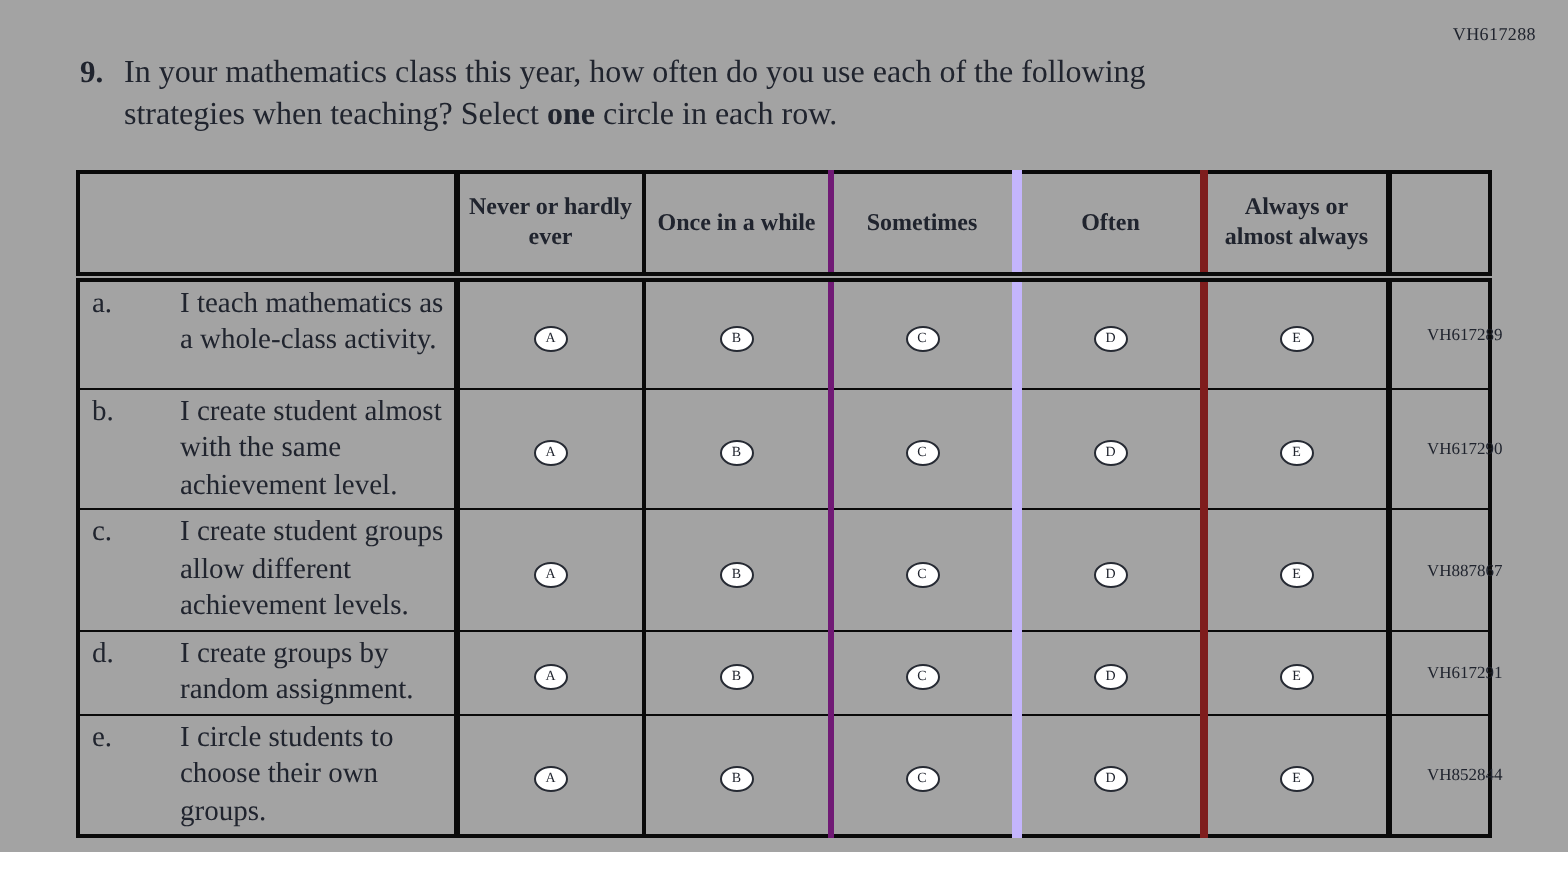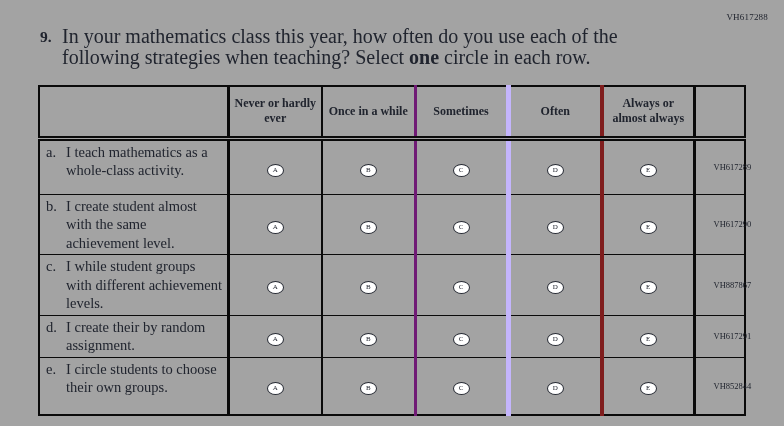--- a/index.html
+++ b/index.html
@@ -34,21 +34,21 @@
   }
   .qnum {
     flex: 0 0 auto;
     width: 16px;
     margin-right: 6px;
     font-weight: bold;
     font-size: 15.5px;
     line-height: 21px;
   }
   .qtext {
-    font-size: 20px;
+    font-size: 16px;
     line-height: 21px;
     max-width: 575px;
   }
   .qtext .bold { font-weight: bold; }
 
   
   table.grid {
     position: absolute;
     left: 38px;
     top: 85px;
@@ -91,21 +91,21 @@
   td.stem {
     vertical-align: top;
     padding: 2px 4px 2px 6px;
   }
   .stem-inner {
     display: flex;
     font-size: 14.5px;
     line-height: 18.5px;
   }
   .row-letter { flex: 0 0 auto; width: 15px; margin-right: 5px; }
-  .row-text { flex: 1 1 auto; }
+  .row-text { flex: 1 1 auto; margin-left: 24px; }
 
   td.opt {
     text-align: center;
     vertical-align: middle;
   }
   .bubble {
     display: inline-flex;
     align-items: center;
     justify-content: center;
     width: 15px;
@@ -186,35 +186,35 @@
         <td class="opt cb-2"><span class="bubble">B</span></td>
         <td class="opt cb-3"><span class="bubble">C</span></td>
         <td class="opt cb-4"><span class="bubble">D</span></td>
         <td class="opt cb-5"><span class="bubble">E</span></td>
         <td class="code">VH617290</td>
       </tr>
       <tr class="r-c">
         <td class="stem cb-0">
           <div class="stem-inner">
             <span class="row-letter">c.</span>
-            <span class="row-text">I while student groups with different achievement levels.</span>
+            <span class="row-text">I create student groups allow different achievement levels.</span>
           </div>
         </td>
         <td class="opt cb-1"><span class="bubble">A</span></td>
         <td class="opt cb-2"><span class="bubble">B</span></td>
         <td class="opt cb-3"><span class="bubble">C</span></td>
         <td class="opt cb-4"><span class="bubble">D</span></td>
         <td class="opt cb-5"><span class="bubble">E</span></td>
         <td class="code">VH887867</td>
       </tr>
       <tr class="r-d">
         <td class="stem cb-0">
           <div class="stem-inner">
             <span class="row-letter">d.</span>
-            <span class="row-text">I create their by random assignment.</span>
+            <span class="row-text">I create groups by random assignment.</span>
           </div>
         </td>
         <td class="opt cb-1"><span class="bubble">A</span></td>
         <td class="opt cb-2"><span class="bubble">B</span></td>
         <td class="opt cb-3"><span class="bubble">C</span></td>
         <td class="opt cb-4"><span class="bubble">D</span></td>
         <td class="opt cb-5"><span class="bubble">E</span></td>
         <td class="code">VH617291</td>
       </tr>
       <tr class="r-e">

